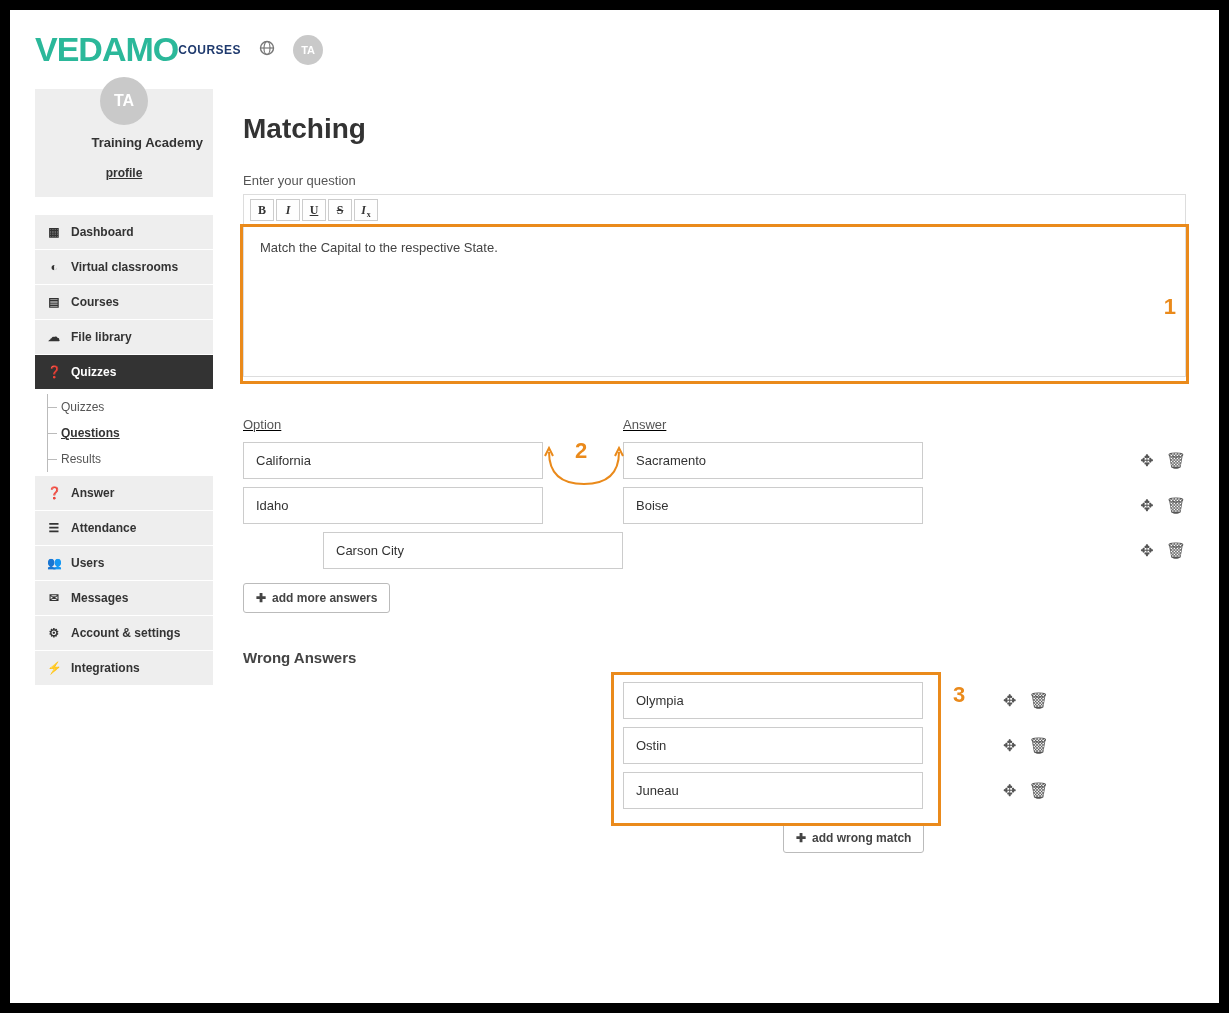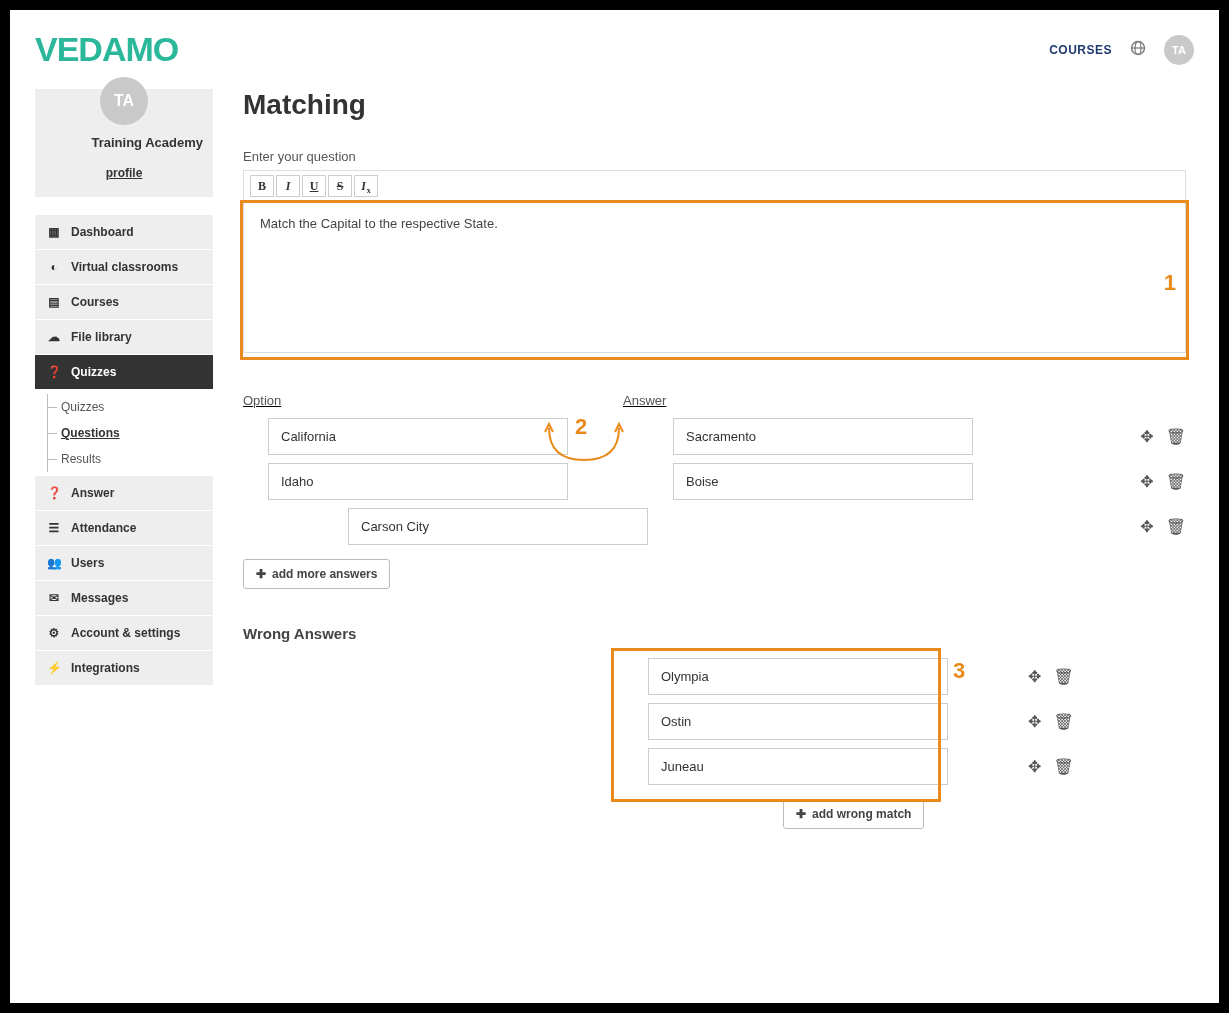--- a/index.html
+++ b/index.html
@@ -1,19 +1,19 @@
 <!DOCTYPE html>
 <html><head>
 <meta charset="utf-8">
 <style>
   * { box-sizing: border-box; margin: 0; padding: 0; }
   body { font-family: Arial, Helvetica, sans-serif; background: #fff; }
   .frame { border: 10px solid #000; width: 1229px; height: 1013px; position: relative; overflow: hidden; }
   .inner { padding: 20px 25px; }
-  .topbar { display: flex; justify-content: space-between; align-items: center; margin-bottom: 20px; }
+  .topbar { display: flex; align-items: center; margin-bottom: 20px; }
   .logo { font-size: 34px; font-weight: 800; color: #2bb89a; letter-spacing: -1px; }
   .toplinks { display:flex; align-items:center; gap: 18px; }
   .toplinks .courses { color:#1f3a6e; font-size:12px; font-weight:700; letter-spacing:0.5px; }
   .globe { color:#777; cursor:pointer; }
   .avatar-sm { width:30px; height:30px; border-radius:50%; background:#c9c9c9; color:#fff; display:flex; align-items:center; justify-content:center; font-size:11px; font-weight:600; }
   .content { display:flex; gap: 30px; }
   .sidebar { width: 178px; flex-shrink:0; }
   .profile-block { background:#eeeeee; padding: 14px 10px 16px; text-align:center; margin-bottom: 18px; }
   .avatar-lg { width:48px; height:48px; border-radius:50%; background:#c9c9c9; color:#fff; display:flex; align-items:center; justify-content:center; font-size:16px; font-weight:600; margin:0 auto 10px; position:relative; top:-26px; margin-bottom:-16px;}
   .org-name { font-size:13px; font-weight:700; color:#333; margin-bottom:13px;text-align:right; }
@@ -24,38 +24,38 @@
   .sub-items { background:#fff; padding: 4px 0 4px 26px; }
   .sub-item { display:flex; align-items:center; padding:6px 0; font-size:12px; color:#555; cursor:pointer; position:relative; }
   .sub-item::before { content:""; position:absolute; left:-14px; top:-10px; bottom:50%; width:1px; background:#bbb; }
   .sub-item::after { content:""; position:absolute; left:-14px; top:50%; width:10px; height:1px; background:#bbb; }
   .sub-item.first::before { top:0; }
   .sub-item.last::before { bottom:50%; }
   .sub-item.mid::before { bottom:-100%; }
   .sub-item.first::before{ top:0; bottom:-100%; }
   .sub-item .lbl.u { text-decoration:underline; font-weight:700; color:#333; }
   .main { flex:1; padding-right: 8px; }
-  h1 { font-size:28px; color:#333; font-weight:700; margin:0 0 28px; }
+  h1 { font-size:28px; color:#333; font-weight:700; margin:24px 0 28px; }
   .q-label { font-size:13px; color:#555; margin-bottom:6px; }
   .editor-wrap { border:1px solid #ddd; }
   .toolbar { border-bottom:1px solid #ddd; padding:4px 6px; display:flex; gap:2px; background:#fff; }
   .tool { border:1px solid #ccc; width:24px; height:22px; display:flex; align-items:center; justify-content:center; font-size:12px; font-weight:700; color:#333; cursor:pointer; background:#fefefe; font-family: "Times New Roman", serif; }
   .tool.italic { font-style:italic; }
   .tool.under { text-decoration:underline; }
   .tool.strike { text-decoration:line-through; }
   .tool.tx { font-style:italic; position:relative; }
   .tool.tx sub { font-size:8px; font-style:normal; position:relative; bottom:-4px; margin-left:1px; }
   .editor { min-height:150px; padding:14px 16px; font-size:13px; color:#444; position:relative; }
   .annot-box { position:absolute; border:3px solid #ea8a1b; pointer-events:none; }
   .annot-num { color:#ea8a1b; font-size:22px; font-weight:700; position:absolute; }
   .section-labels { display:flex; margin-top:40px; margin-bottom:10px;text-decoration:underline; }
   .section-labels .col-lbl { flex:1; font-size:13px; color:#555; }
   .row { display:flex; align-items:center; gap: 0; margin-bottom:8px; position:relative; }
   .row .gap { width:80px; }
-  .field { flex:1; max-width:300px;margin-left:25px; }
+  .field { flex:1; max-width:300px; }
   .field input { width:100%; border:1px solid #ccc; padding:10px 12px; font-size:13px; color:#333; }
   .row-actions { margin-left:auto; display:flex; gap:12px; color:#555; }
   .icon-btn { cursor:pointer; font-size:16px; }
   .add-btn { margin-top:6px; border:1px solid #bbb; background:#fff; padding:7px 12px; font-size:12px; font-weight:600; color:#444; border-radius:3px; cursor:pointer; display:inline-flex; align-items:center; gap:6px; }
   h3 { font-size:15px; color:#444; margin-top:36px; margin-bottom:16px; font-weight:600; }
   .wrong-row { display:flex; align-items:center; margin-bottom:8px; }
   .wrong-row .push { width:380px; }
   .wrong-row .field { max-width:300px; }
   .wrong-actions { display:flex; gap:12px; margin-left:80px; color:#555; }
   .wrong-add-wrap { display:flex; }

